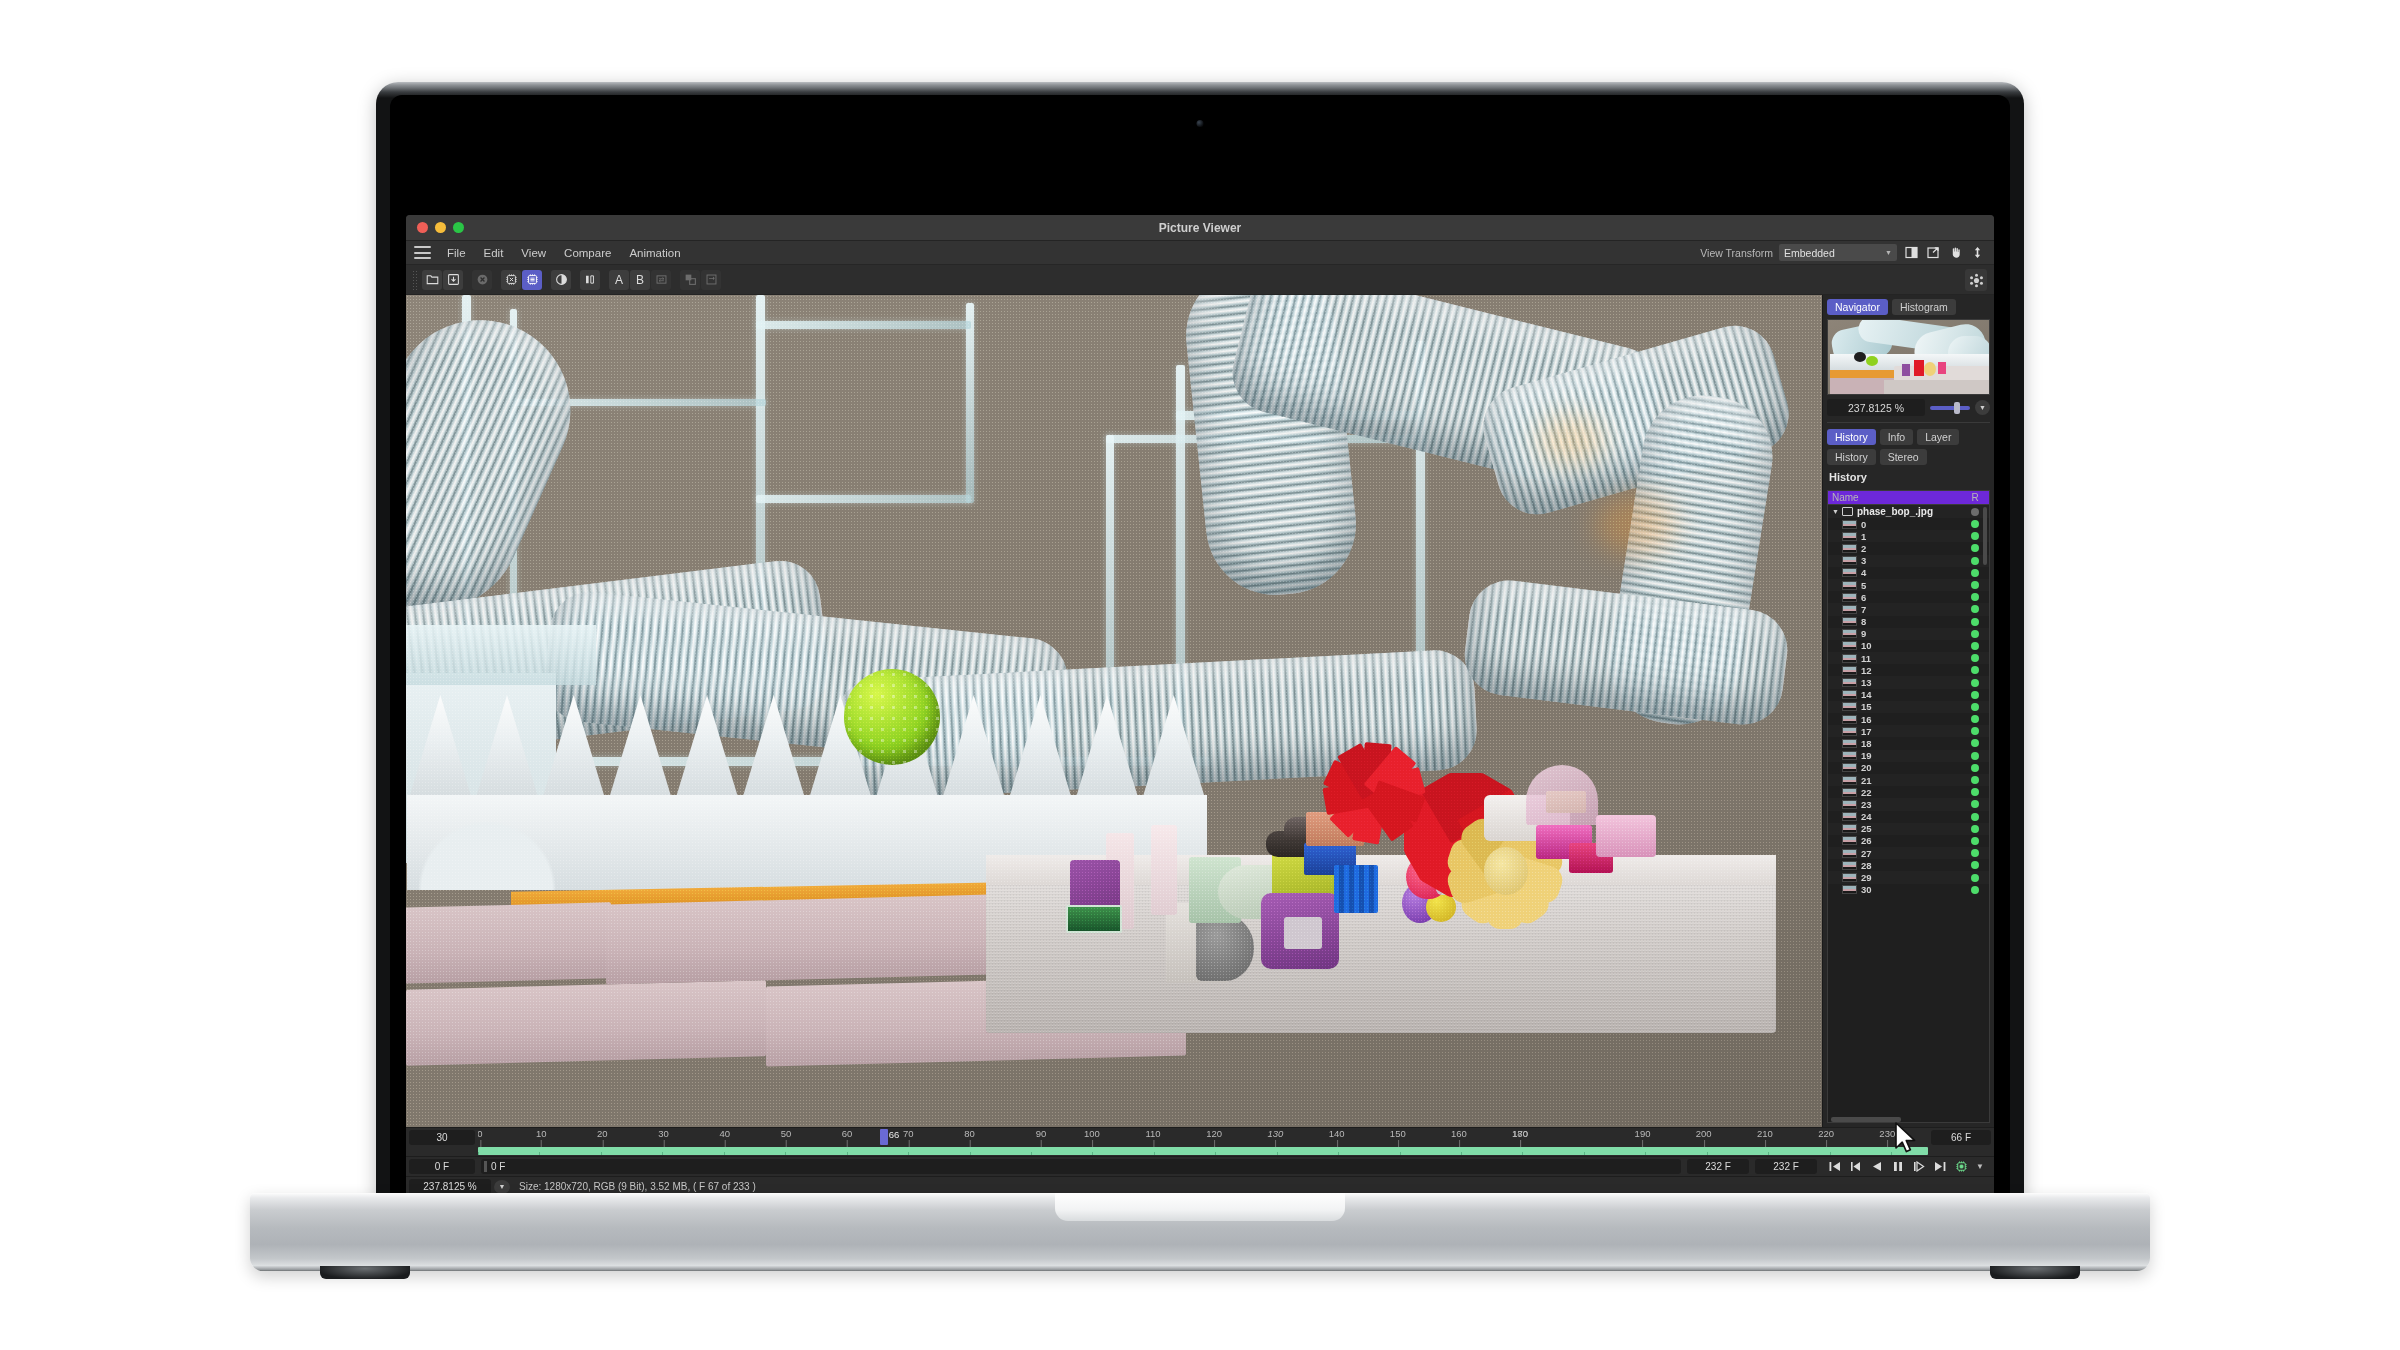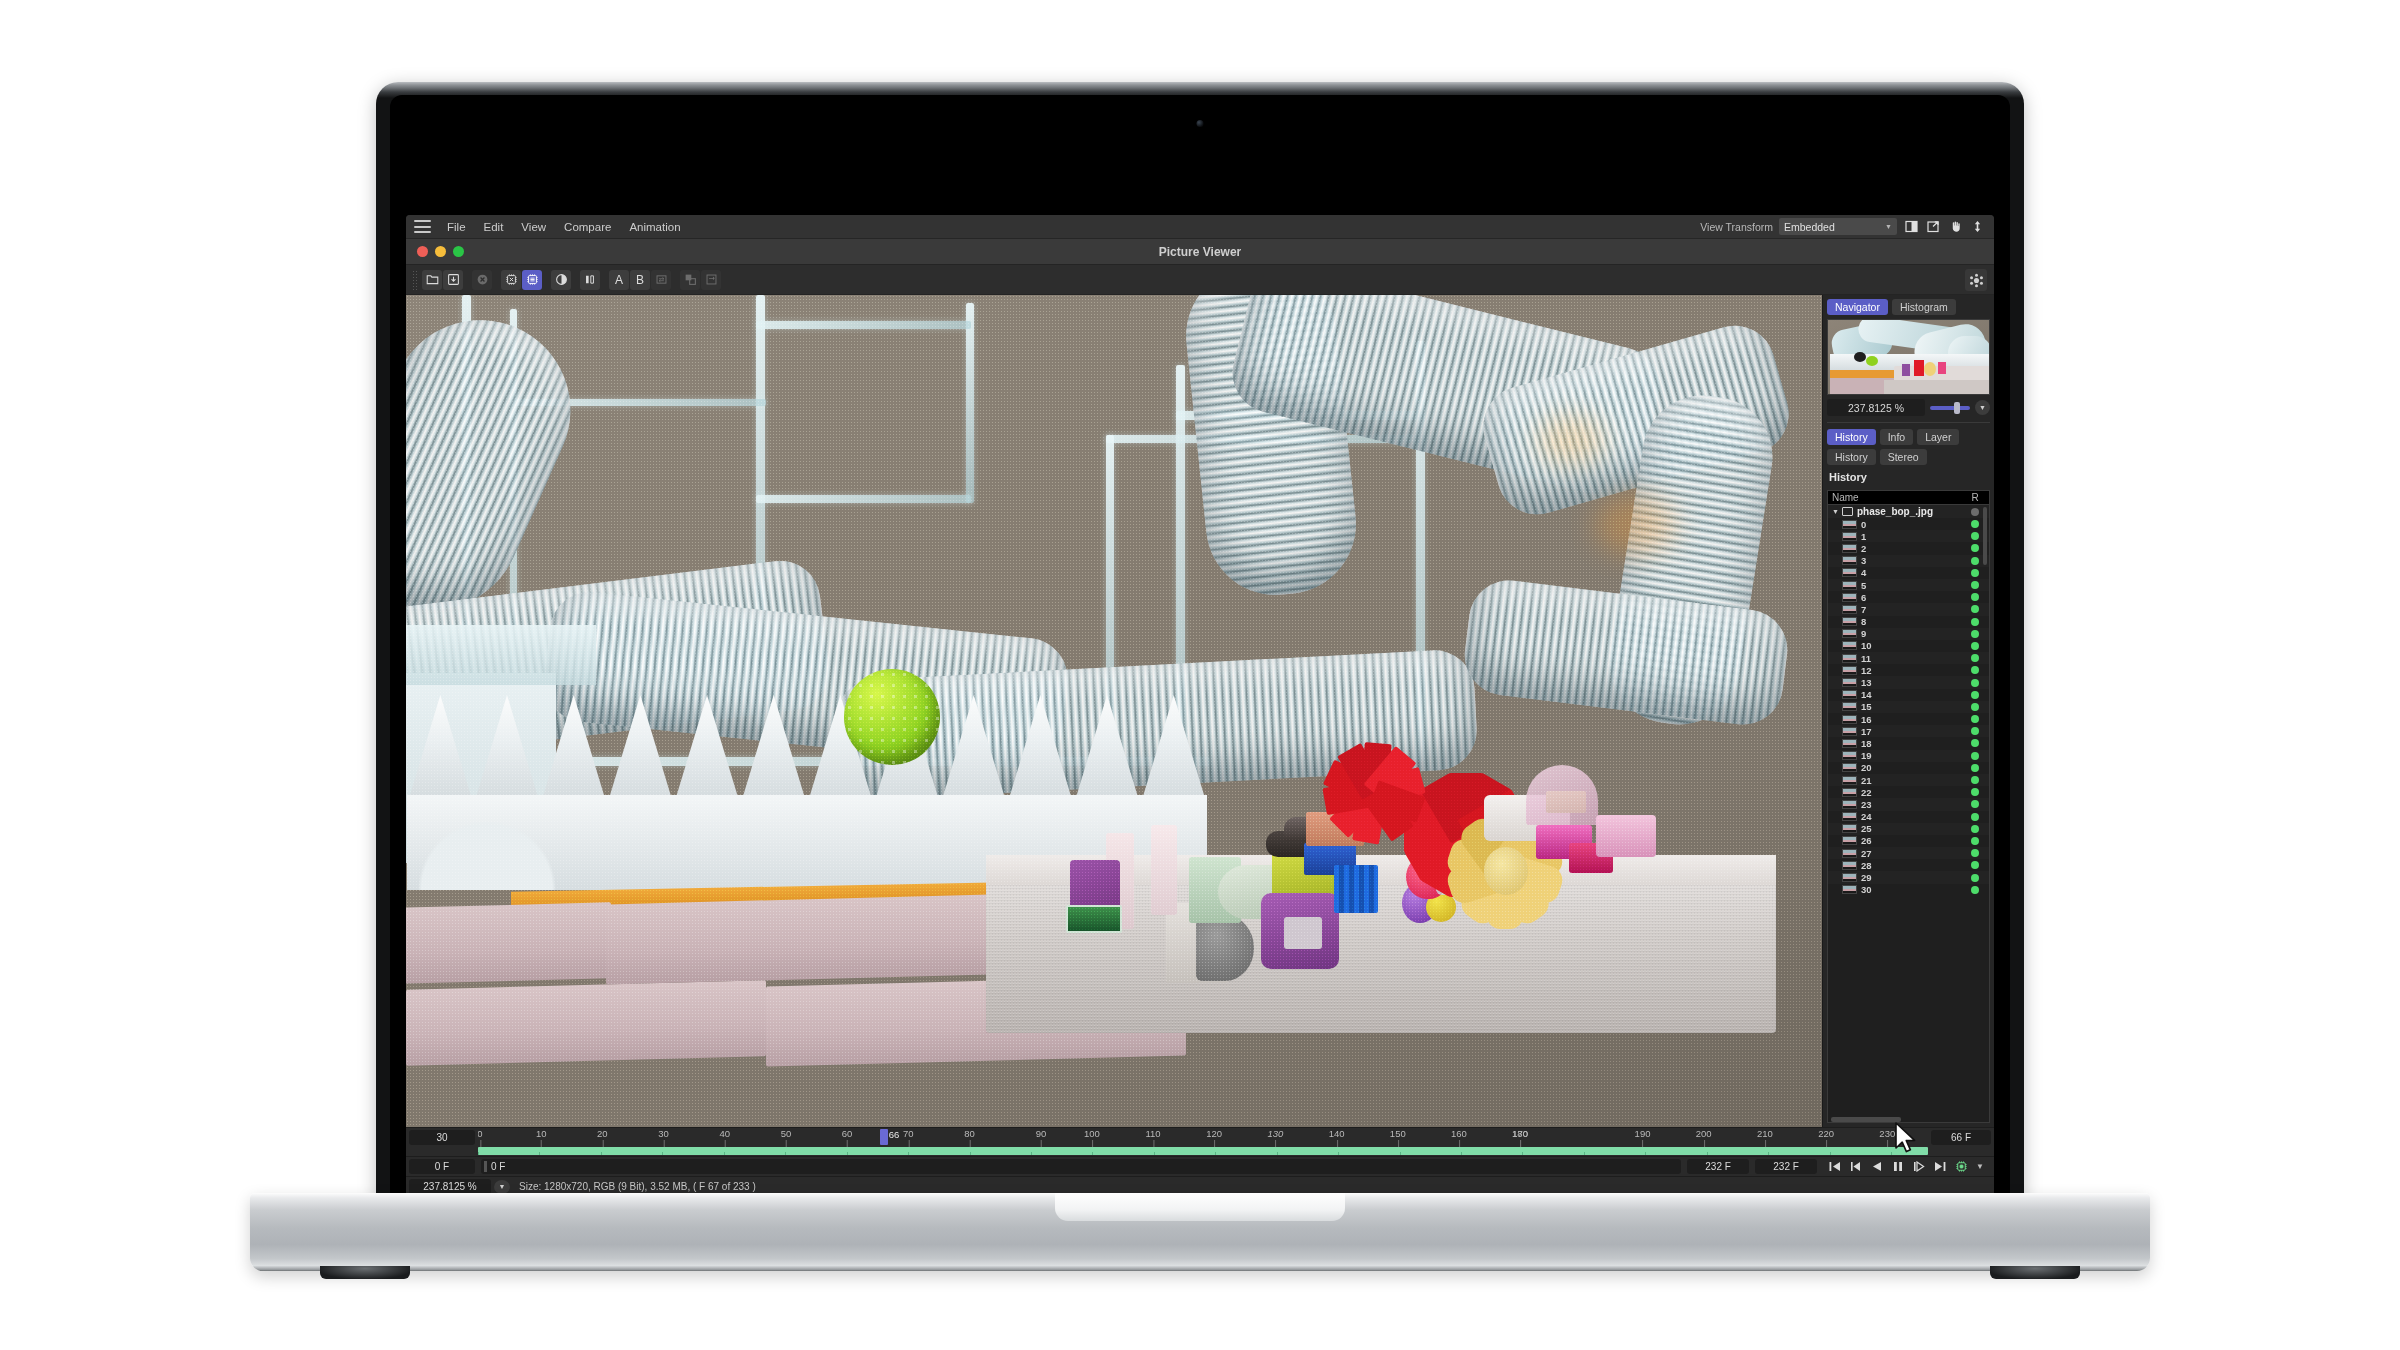--- a/index.html
+++ b/index.html
@@ -207,21 +207,21 @@
   }
   .slider { width: 40px; height: 4px; background: #5b5ec6; border-radius: 2px; position: relative; }
   .slider .knob { position: absolute; left: 60%; top: -4px; width: 6px; height: 12px;
                   background: #b9b9c9; border-radius: 2px; }
   .round-btn { width: 15px; height: 15px; border-radius: 50%; background: #3c3c3c;
                display:flex; align-items:center; justify-content:center; font-size:7px; color:#cfcfcf; }
   .panel-sep { height: 1px; background: #3a3a3a; margin: 2px 0; }
   #history-title { font-size: 11px; font-weight: 700; color: #e4e4e4; padding: 2px 2px 3px; }
   #history-box { flex: 1 1 auto; background: #1f1f1f; border: 1px solid #3a3a3a;
                  display:flex; flex-direction:column; min-height:0; position:relative; }
-  .hist-head { display:flex; font-size:10px; color:#b6b6b6; background:#000000;
+  .hist-head { display:flex; font-size:10px; color:#b6b6b6; background:#6d28d9;
                border-bottom:1px solid #3a3a3a; padding: 1px 4px; flex:0 0 auto;}
   .hist-head .c-name { flex:1 1 auto; } .hist-head .c-r { width: 20px; text-align:center; }
   #hist-list { flex:1 1 auto; overflow:hidden; }
   .hist-row { display:flex; align-items:center; height: 12.2px; font-size:9.5px; color:#d2d2d2;
               padding: 0 4px; font-weight: bold; }
   .hist-row:nth-child(odd) { background: #232323; }
   .hist-row .indent { width: 10px; flex: 0 0 10px; }
   .hist-row .thumb { width: 15px; height: 9px; flex:0 0 15px; margin-right: 4px;
       background: linear-gradient(180deg,#9db4bb 0 42%, #c8a0a6 42% 72%, #1a1a1a 72% 100%);
       border: .5px solid #444; }
@@ -286,20 +286,29 @@
 <body>
 
 <div id="laptop-frame">
   <div class="lid">
     <div class="screen-black">
       <div class="notch"></div>
       <div class="camera"></div>
 
       <div id="app-window">
 
+        <div id="titlebar">
+          <div class="traffic">
+            <span class="tl red"></span>
+            <span class="tl yel"></span>
+            <span class="tl grn"></span>
+          </div>
+          <div id="window-title">Picture Viewer</div>
+        </div>
+
         <div id="menubar">
           <div class="hamburger">
               <i></i>
               <i></i>
               <i></i>
             </div>
           <div class="menu-item">File</div>
           <div class="menu-item">Edit</div>
           <div class="menu-item">View</div>
           <div class="menu-item">Compare</div>
@@ -327,29 +336,20 @@
               <svg width="13" height="13" viewBox="0 0 24 24" fill="#e0e0e0">
                   <path d="M7 11V5.5a1.3 1.3 0 0 1 2.6 0V10h.8V4a1.3 1.3 0 0 1 2.6 0v6h.8V5a1.3 1.3 0 0 1 2.6 0v6h.8V7.5a1.3 1.3 0 0 1 2.6 0V15c0 4-2.6 6.5-6 6.5S7 19 7 15.5z"></path>
                 </svg>
             </span>
             <span class="hdr-icon">
               <svg width="13" height="13" viewBox="0 0 13 13" fill="#e0e0e0">
                   <path d="M6.5 1 L9.2 4.3 H7.3 V8.7 H9.2 L6.5 12 L3.8 8.7 H5.7 V4.3 H3.8 Z"></path>
                 </svg>
             </span>
           </div>
-        </div>
-
-        <div id="titlebar">
-          <div class="traffic">
-            <span class="tl red"></span>
-            <span class="tl yel"></span>
-            <span class="tl grn"></span>
-          </div>
-          <div id="window-title">Picture Viewer</div>
         </div>
 
         <div id="toolbar">
           <span class="grip"></span>
           <div class="tb-btn">
             <svg width="13" height="13" viewBox="0 0 16 16">
                 <path d="M1.5 3.5h4.5l1.2 1.6h7.3v8H1.5z" fill="none" stroke="currentColor" stroke-width="1.3"></path>
               </svg>
           </div>
           <div class="tb-btn">

